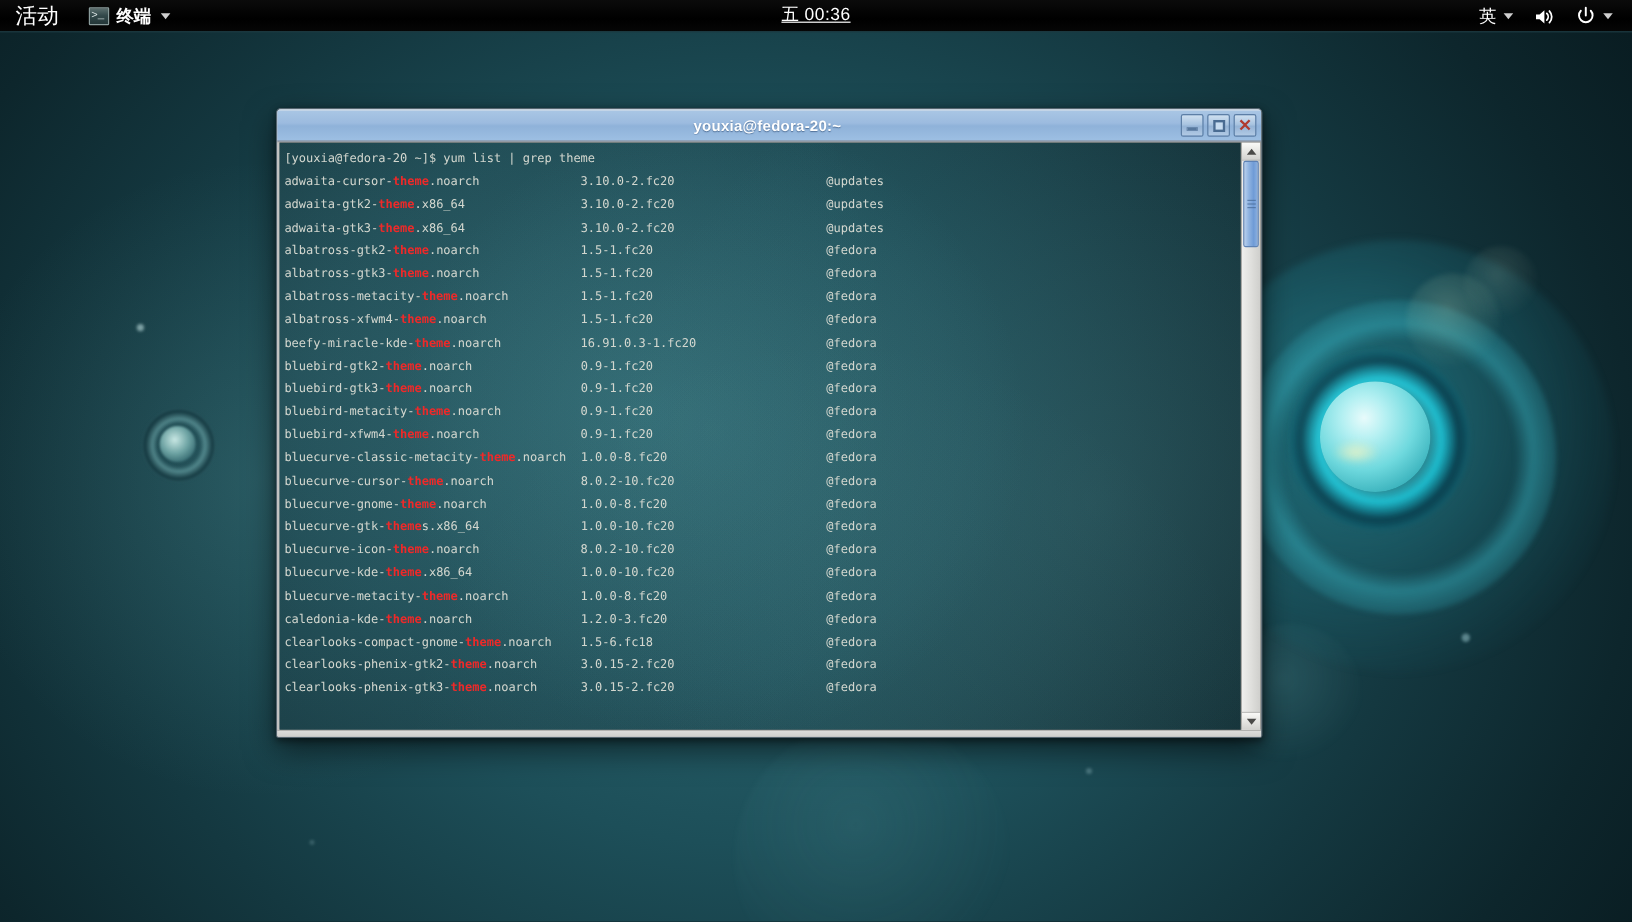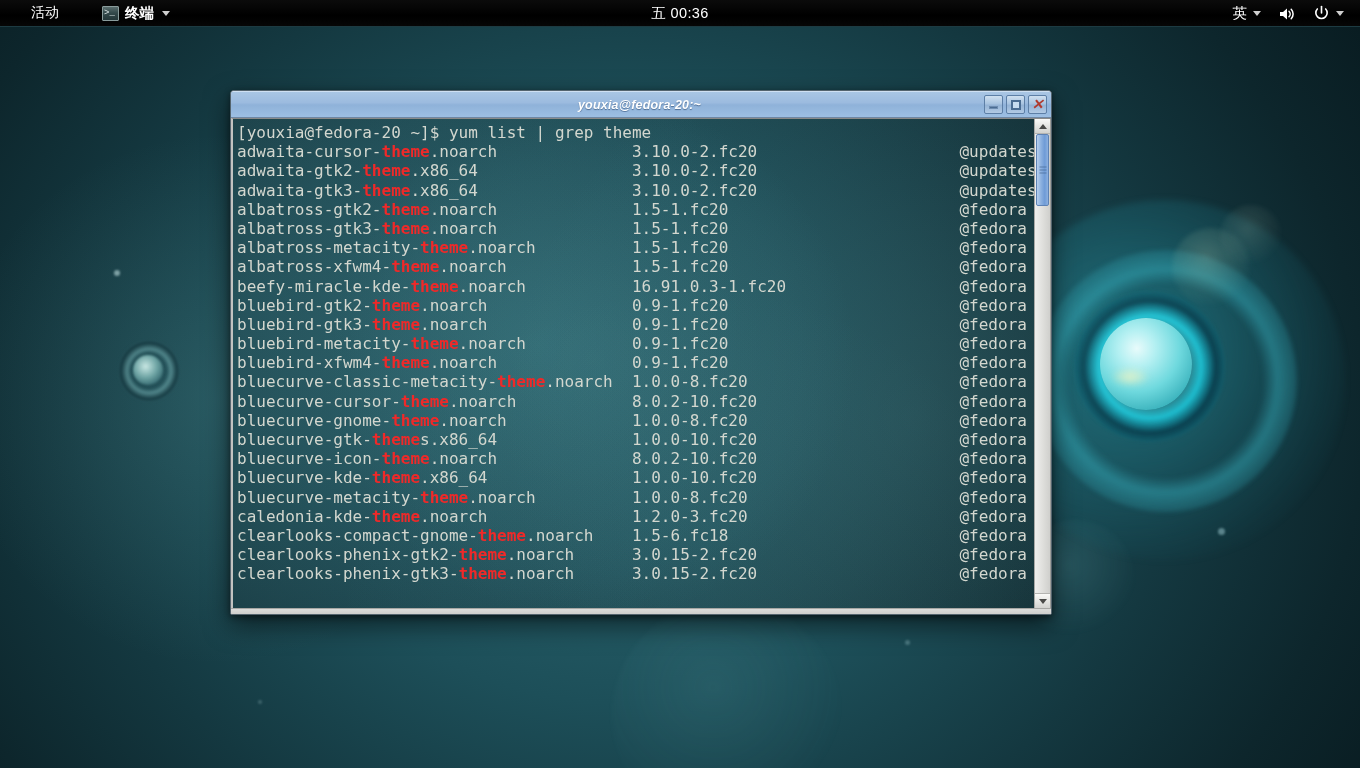--- a/index.html
+++ b/index.html
@@ -94,22 +94,22 @@
   #topbar {
     position: absolute; left: 0; top: 0; width: 1360px; height: 27px;
     background: linear-gradient(to bottom, #0b0b0b 0%, #000 60%, #060606 100%);
     border-bottom: 1px solid #1d3b42;
     display: flex; align-items: center;
     color: #ffffff;
     font-size: 14px;
     z-index: 50;
   }
   #activities {
-    padding: 0 31px; height: 27px; line-height: 27px;
-    font-size: 14px; color: #ffffff; cursor: pointer; font-family: Liberation Mono, monospace;
+    padding: 0 13px; height: 27px; line-height: 27px;
+    font-size: 18px; color: #ffffff; cursor: pointer;
   }
   .topbar-app {
     display: flex; align-items: center; gap: 6px;
     height: 27px; padding: 0 8px; cursor: pointer;
     margin-left: 4px;
   }
   .term-mini-icon {
     width: 17px; height: 15px;
     background: linear-gradient(to bottom, #5b6e6e 0%, #33494b 45%, #243739 100%);
     border: 1px solid #8a9c9c;
@@ -123,21 +123,21 @@
   .topbar-app-label { font-size: 14.5px; color: #fff; font-weight: bold; }
   .caret-down {
     width: 0; height: 0;
     border-left: 4px solid transparent; border-right: 4px solid transparent;
     border-top: 5px solid #cfcfcf;
     margin-left: 2px;
   }
   #clock {
     position: absolute; left: 50%; transform: translateX(-50%);
     font-size: 14.5px; color: #ffffff; letter-spacing: 0.4px; cursor: pointer;
-    padding: 0 8px; height: 27px; line-height: 27px;
+    padding: 0 8px; height: 27px; line-height: 27px; text-decoration: underline;
   }
   #tray {
     position: absolute; right: 0; top: 0; height: 27px;
     display: flex; align-items: center; gap: 3px; padding-right: 9px;
   }
   .tray-item { display: flex; align-items: center; gap: 4px; padding: 0 7px; height: 27px; cursor: pointer; }
   .tray-text { font-size: 14.5px; color: #ffffff; }
   .speaker-icon { display: block; }
   .power-icon { display: block; }
 
@@ -153,21 +153,20 @@
     display: flex; flex-direction: column;
     overflow: hidden;
   }
   #titlebar {
     height: 27px; flex: 0 0 27px;
     background: linear-gradient(to bottom, #a9c6e4 0%, #9cbbdf 42%, #8fb2d9 52%, #9dbfe3 100%);
     border-bottom: 1px solid #6f87a3;
     border-top: 1px solid #cfe0f2;
     display: flex; align-items: center; position: relative;
     padding: 0 4px;
-    font-style: italic;
   }
   #window-title {
     flex: 1; text-align: center;
     font-size: 12.5px; font-weight: bold;
     color: #ffffff;
     text-shadow: 0 1px 1px rgba(40,70,110,0.65);
     letter-spacing: 0.2px;
     padding-left: 60px;
     white-space: nowrap; overflow: hidden;
   }
@@ -220,21 +219,21 @@
     background:
       radial-gradient(circle at 360px 240px, rgba(120,195,200,0.10) 0%, rgba(90,170,180,0.05) 40%, rgba(0,0,0,0) 52%),
       radial-gradient(circle at 680px 300px, rgba(140,215,215,0.12) 0%, rgba(80,165,175,0.05) 40%, rgba(0,0,0,0) 55%),
       radial-gradient(circle at 462px 520px, rgba(120,200,205,0.08) 0%, rgba(0,0,0,0) 52%),
       radial-gradient(circle at 30px 200px, rgba(130,195,200,0.07) 0%, rgba(0,0,0,0) 60%);
     pointer-events: none;
   }
   #term-text {
     position: relative;
     font-family: "DejaVu Sans Mono", "Liberation Mono", monospace;
-    font-size: 16px;
+    font-size: 10px;
     line-height: 19.2px;
     color: #d3d7cf;
     white-space: pre;
     letter-spacing: 0px;
     padding: 2px 0 0 2px;
     z-index: 2;
   }
   .line { height: 19.2px; }
   .hl { color: #ef2929; font-weight: bold; }
 

